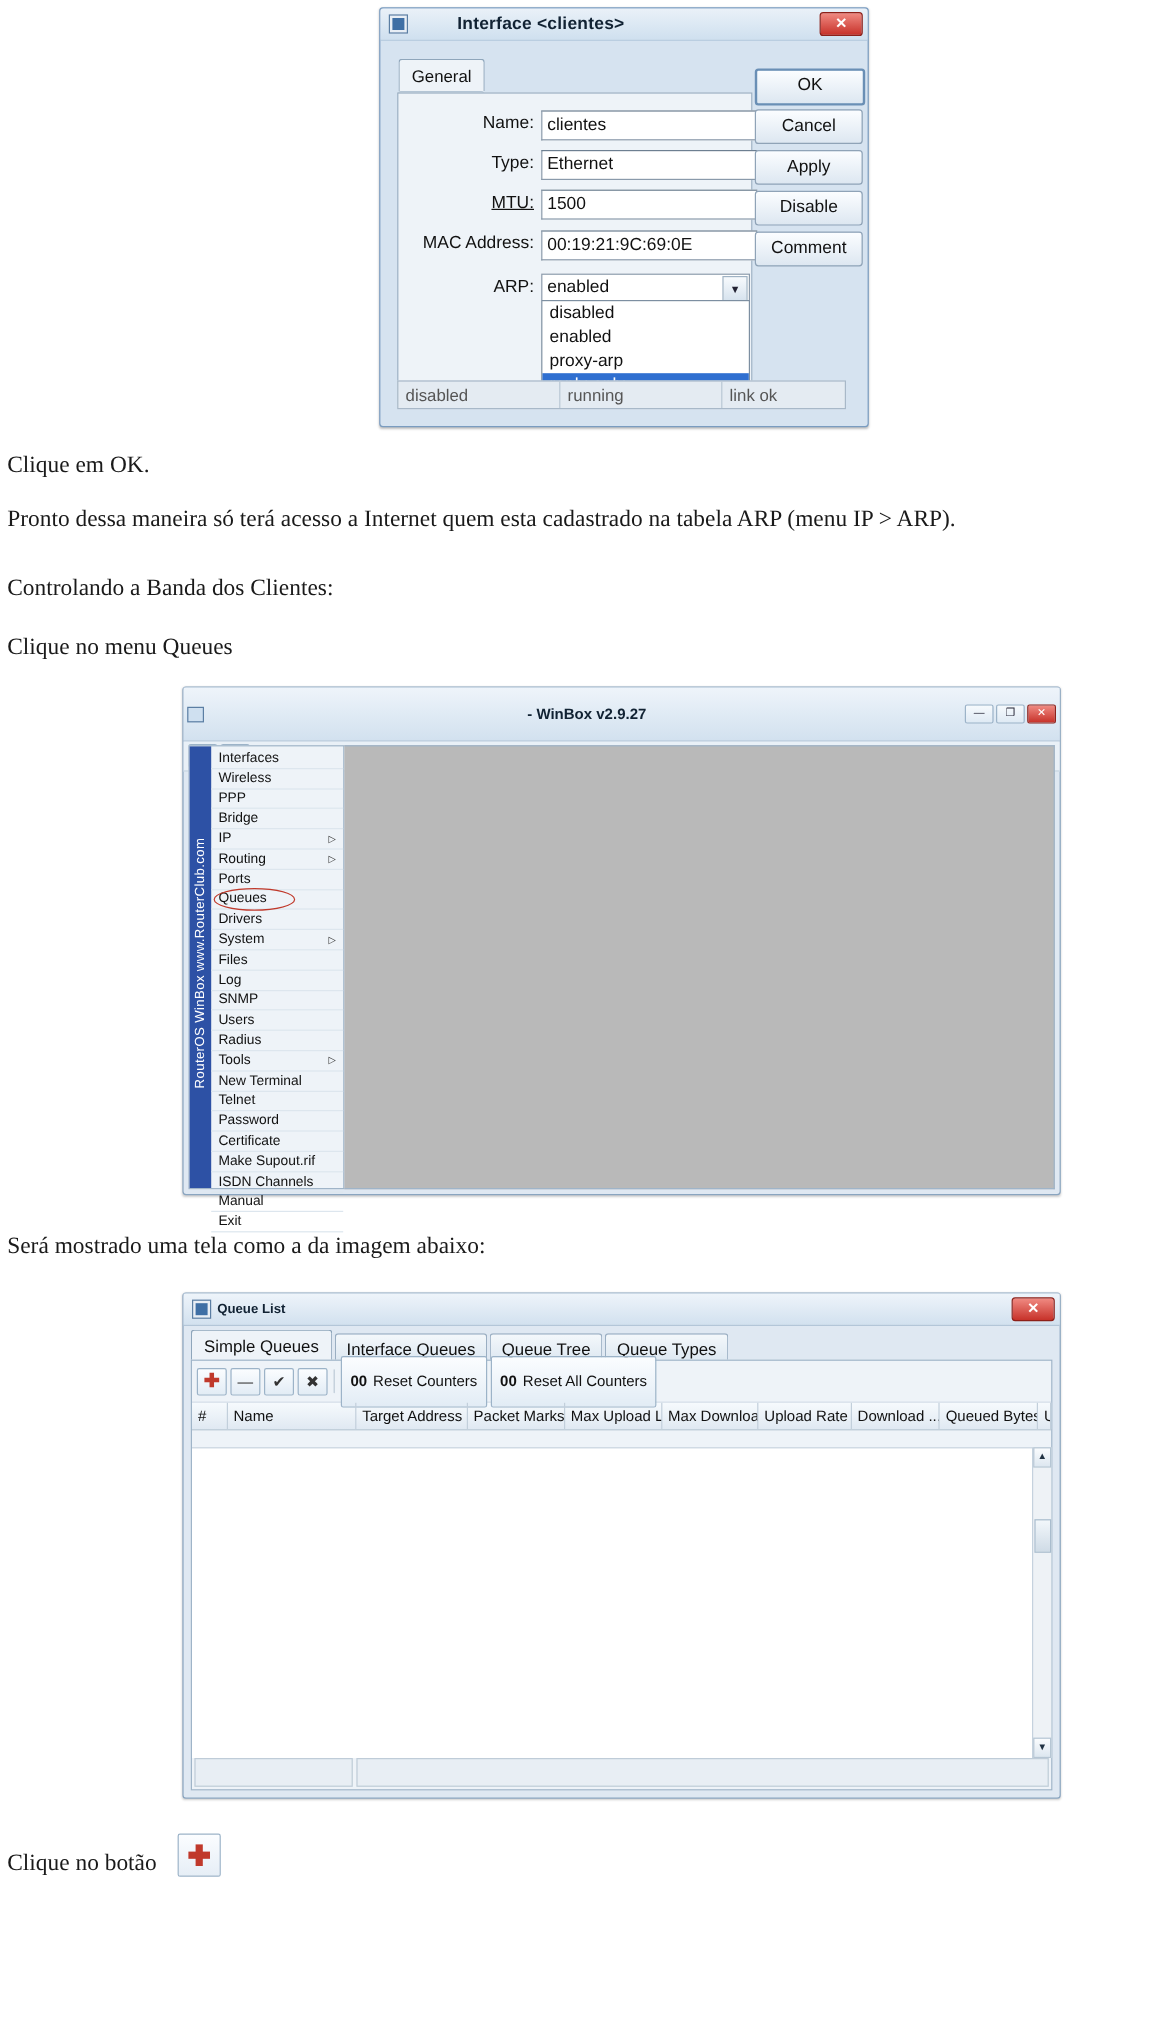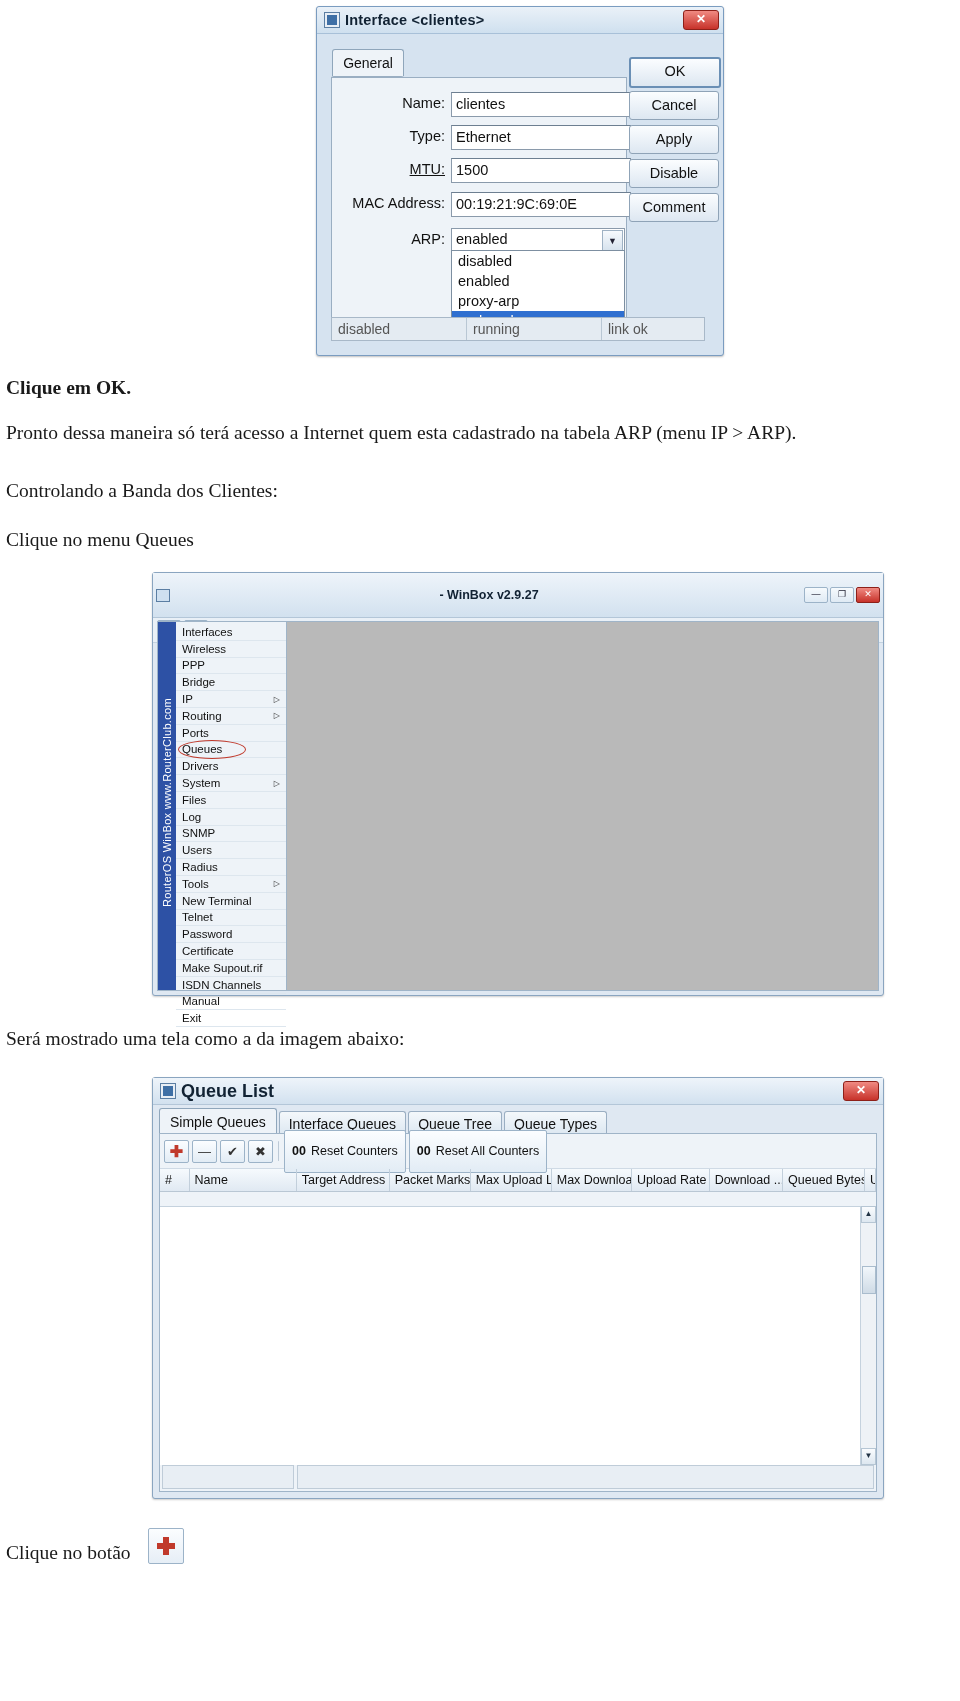--- a/index.html
+++ b/index.html
@@ -12,38 +12,39 @@
     overflow:hidden;
   }
 
   
   .doc-text{
     font-family:"Liberation Serif", serif;
     font-size:19.5px;
     color:#1a1a1a;
     line-height:1.35;
   }
-  .bold{font-weight:bold;}
+  .bold{font-weight:normal;}
 
   
   #iface-window{
     position:absolute;left:316px;top:6px;width:406px;height:348px;
     background:#d6e3f0;
     border:1px solid #7a9cc0;
     border-radius:3px;
     box-shadow:0 1px 2px rgba(0,0,0,.25);
     font-family:"Liberation Sans", sans-serif;
   }
   #iface-titlebar{
     height:26px;
     background:linear-gradient(#eaf1f8,#cfe0ef);
     border-bottom:1px solid #a8c0d8;
     display:flex;align-items:center;
     padding:0 4px;
     border-radius:3px 3px 0 0;
+    gap:36px;
   }
   .win-ico{
     width:14px;height:14px;margin:0 5px 0 3px;
     background:#e8eef5;border:1px solid #5b7ea3;
     position:relative;flex:none;
   }
   .win-ico:after{content:"";position:absolute;left:2px;top:2px;right:2px;bottom:2px;background:#3f6fa5;}
   #iface-title{font-size:14.5px;color:#123; font-weight:bold; letter-spacing:.2px;}
   .close-btn{
     margin-left:auto;width:34px;height:18px;
@@ -167,21 +168,21 @@
   #qwin{
     position:absolute;left:152px;top:1077px;width:730px;height:420px;
     background:#dfe8f2;border:1px solid #8aa5c0;border-radius:3px;
     font-family:"Liberation Sans", sans-serif;
     box-shadow:0 1px 2px rgba(0,0,0,.2);
   }
   #q-title{
     height:26px;background:linear-gradient(#eef4fa,#d2e1ef);
     display:flex;align-items:center;padding:0 4px;border-bottom:1px solid #b3c6d8;
   }
-  #q-titletext{font-size:18px;font-weight:bold;color:#123;}
+  #q-titletext{font-size:11px;font-weight:bold;color:#123;}
   #q-tabs{position:absolute;left:6px;top:30px;display:flex;align-items:flex-end;}
   #q-panel{
     position:absolute;left:6px;top:55px;right:6px;bottom:6px;
     background:#eef3f8;border:1px solid #9fb4c8;
   }
   #q-toolbar{height:28px;display:flex;align-items:center;padding:3px 4px;gap:3px;border-bottom:1px solid #cfdae5;}
   .qtb{
     width:23px;height:21px;border:1px solid #9cb3c8;background:linear-gradient(#fbfdff,#e2ecf5);
     border-radius:2px;display:flex;align-items:center;justify-content:center;font-size:13px;color:#333;
   }

